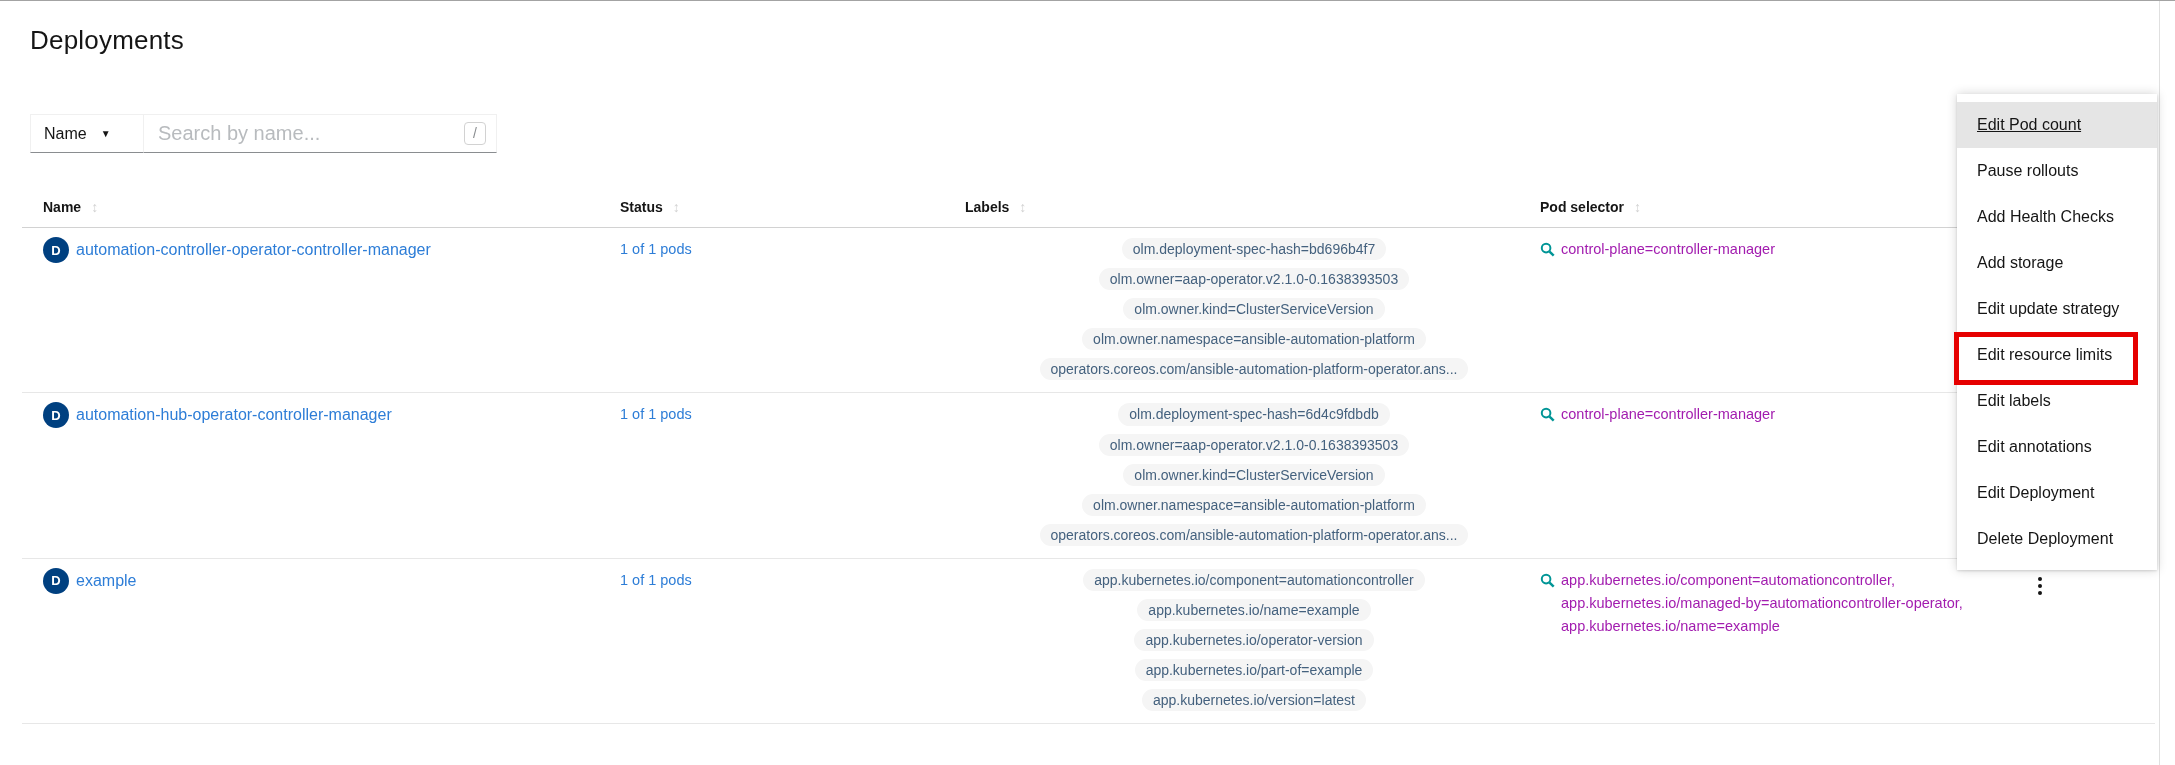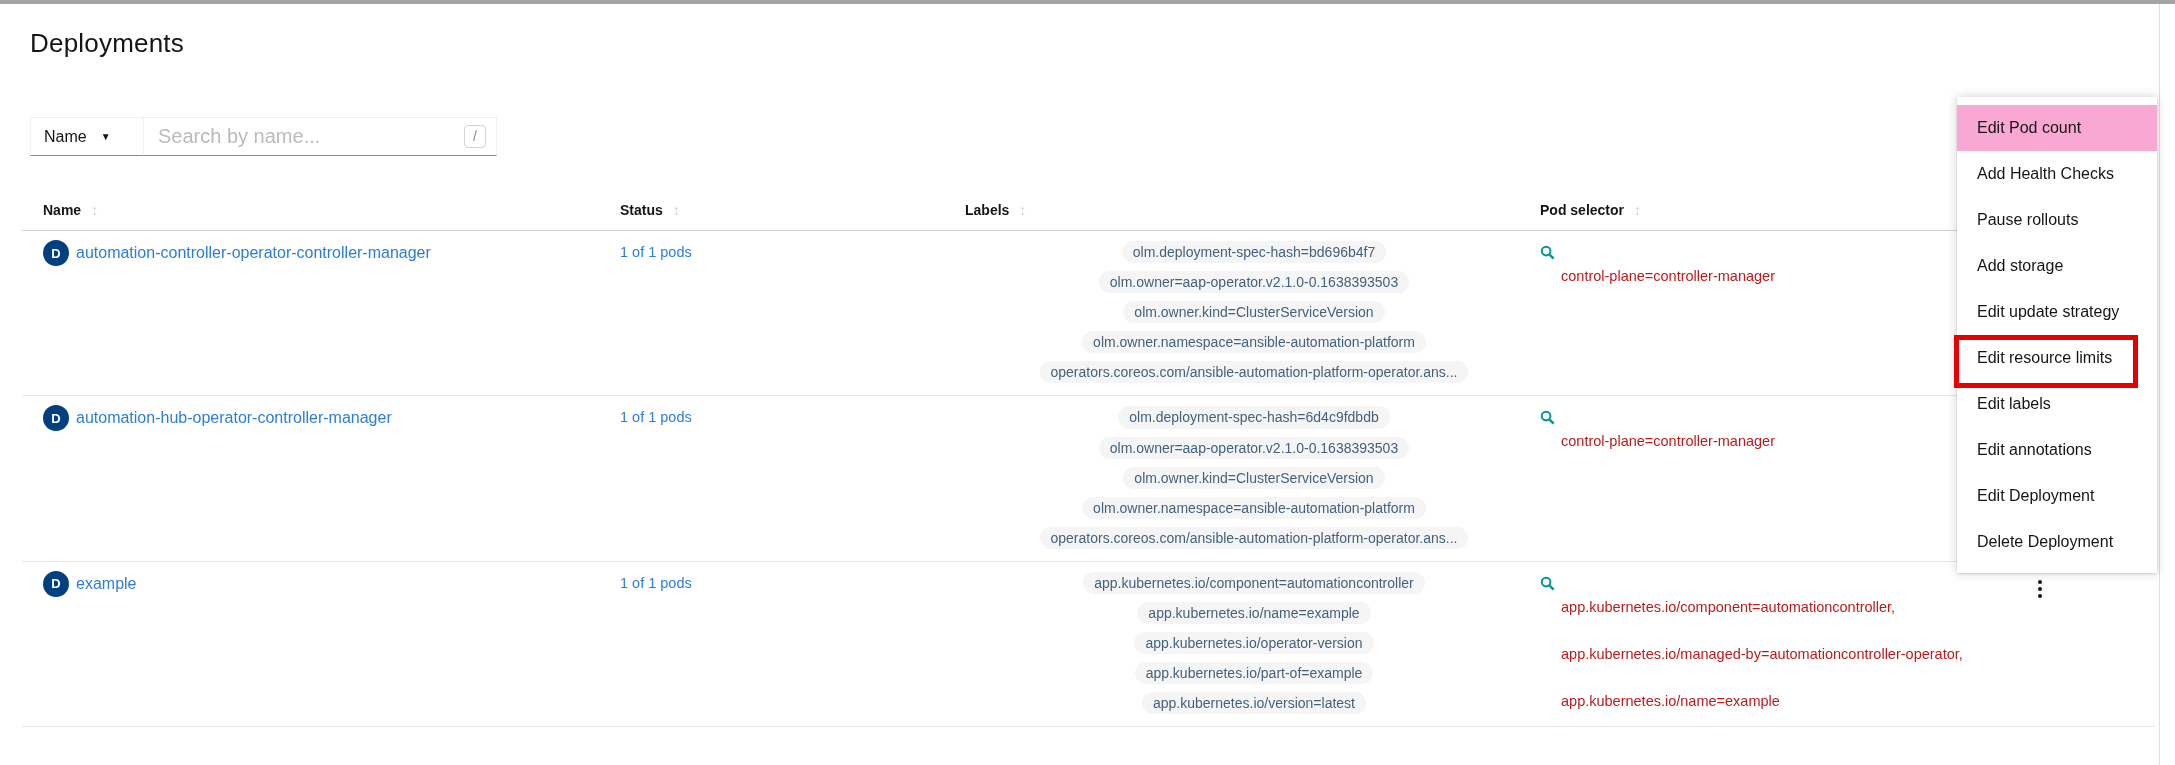--- a/index.html
+++ b/index.html
@@ -1,20 +1,20 @@
 <!DOCTYPE html>
 <html><head>
 <meta charset="utf-8">
 <style>
   * { margin:0; padding:0; box-sizing:border-box; }
   body { background:#fff; }
   .screen {
     position:relative; width:2175px; height:765px; overflow:hidden;
     background:#ffffff; font-family:"Liberation Sans", sans-serif; color:#151515;
-    border-top:4px solid #a3a3a3;
+    border-top:1px solid #a3a3a3;
   }
   .page-title { position:absolute; left:30px; top:24px; font-size:26px; font-weight:500; letter-spacing:0.2px; }
   .create-btn {
     position:absolute; left:1962px; top:38px; width:193px; height:41px;
     background:#0066cc; color:#ffffff; border:none; font-size:16px;
     font-family:"Liberation Sans", sans-serif; cursor:pointer; border-radius:2px;
   }
   
   .toolbar { position:absolute; left:30px; top:113px; display:flex; height:39px; }
   .filter-dropdown {
@@ -51,32 +51,32 @@
   }
   .res-link { color:#2d7dd7; text-decoration:none; font-size:16px; }
   .status-link { color:#2d7dd7; text-decoration:none; font-size:14.5px; display:inline-block; padding-top:3px; }
   .chip-list { display:flex; flex-direction:column; align-items:center; gap:8px; padding-left:3px; }
   .chip {
     background:#f5f5f5; border-radius:12px; padding:3px 11px; font-size:14px;
     color:#44617e; white-space:nowrap; line-height:1.15;
   }
   .selector { display:flex; gap:6px; color:#009596; font-size:14.5px; padding-top:3px; }
   .selector-lines { display:flex; flex-direction:column; gap:7px; }
-  .selector a { color:#b91c1c; text-decoration:none;margin-top:24px; }
+  .selector a { color:#a21caf; text-decoration:none; }
   .mag { margin-top:1px; flex:0 0 auto; }
   .kebab { display:flex; flex-direction:column; gap:3px; align-items:center; width:16px; margin-left:22px; margin-top:8px; cursor:pointer; }
   .kebab .dot { width:4px; height:4px; border-radius:50%; background:#151515; }
   
   .menu {
     position:absolute; left:1957px; top:93px; width:200px; background:#ffffff;
     box-shadow:0 1px 2px rgba(3,3,3,0.12), 0 0 10px rgba(3,3,3,0.18);
     padding:8px 0; z-index:5;
   }
   .menu-item { height:46px; display:flex; align-items:center; padding-left:20px; font-size:16px; color:#151515; cursor:pointer; }
-  .menu-item.hovered { background:#f9a8d4; }
+  .menu-item.hovered { background:#e5e5e5;text-decoration:underline; }
   .highlight-box {
     position:absolute; left:1954px; top:331px; width:184px; height:53px;
     border:5px solid #e60000; z-index:6; pointer-events:none;
   }
   .v-scroll-line { position:absolute; left:2159px; top:0; width:1px; height:765px; background:#e0e0e0; }
 </style>
 </head>
 <body>
 
 <div class="screen">
@@ -201,22 +201,22 @@
           <span class="dot"></span>
             <span class="dot"></span>
             <span class="dot"></span>
         </div>
       </div>
     </div>
   </div>
 
   <div class="menu">
     <div class="menu-item hovered">Edit Pod count</div>
+    <div class="menu-item">Pause rollouts</div>
     <div class="menu-item">Add Health Checks</div>
-    <div class="menu-item">Pause rollouts</div>
     <div class="menu-item">Add storage</div>
     <div class="menu-item">Edit update strategy</div>
     <div class="menu-item">Edit resource limits</div>
     <div class="menu-item">Edit labels</div>
     <div class="menu-item">Edit annotations</div>
     <div class="menu-item">Edit Deployment</div>
     <div class="menu-item">Delete Deployment</div>
   </div>
 
   <div class="highlight-box"></div>

